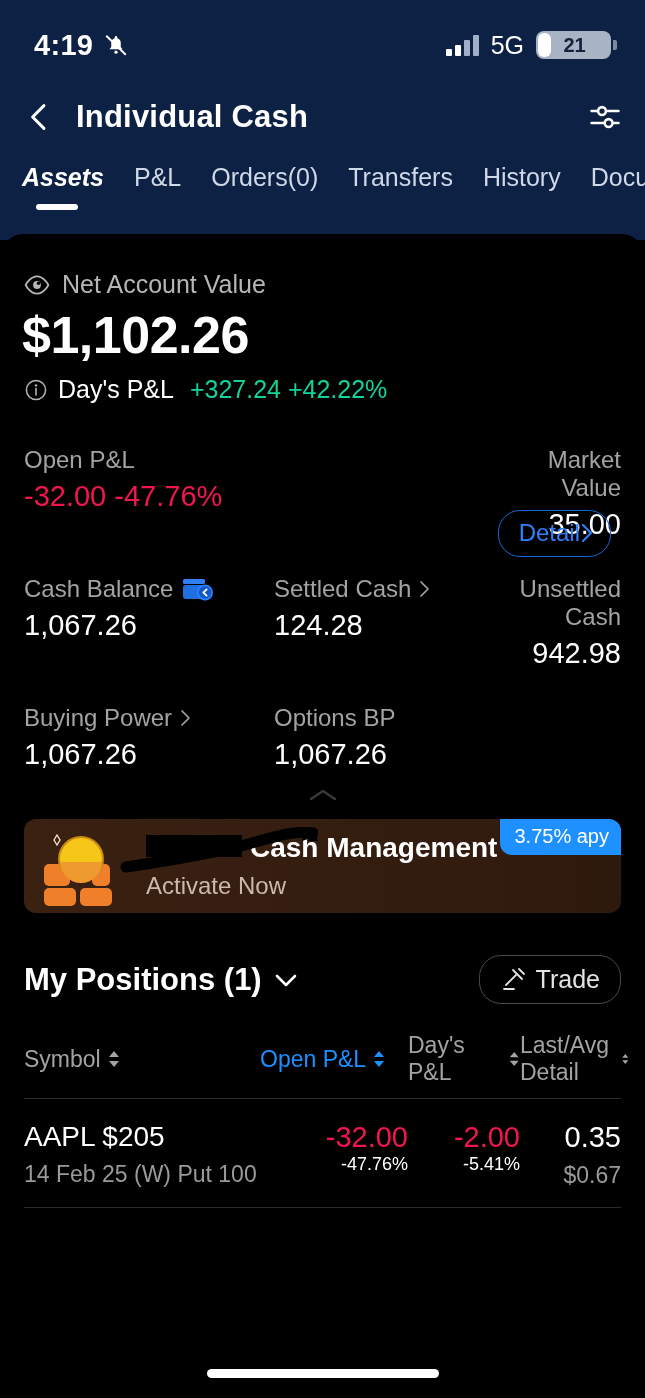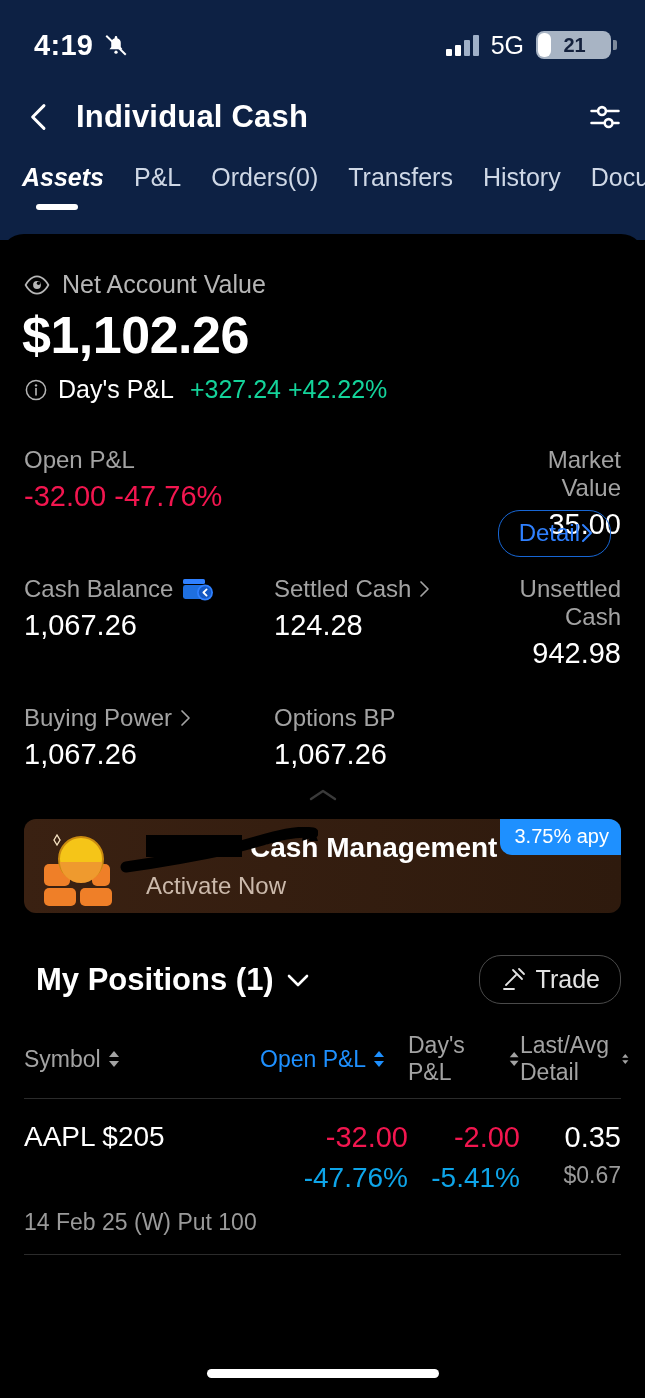--- a/index.html
+++ b/index.html
@@ -144,21 +144,21 @@
   .banner-sub { color:#cbb9ab; font-size:24px; margin-top:8px; }
   .apy-badge {
     position:absolute; top:0; right:0;
     background:#1e90ff; color:#fff; font-size:20px;
     padding:6px 12px 7px 14px; border-radius:0 0 0 12px;
   }
   .scribble { position:absolute; pointer-events:none; }
 
   
   .positions-head {
-    display:flex; align-items:center; padding:42px 24px 0 36px;
+    display:flex; align-items:center; padding:42px 24px 0 24px;
   }
   .pos-title { color:#fff; font-size:31px; font-weight:700; }
   .pos-caret { width:24px; height:16px; margin-left:12px; }
   .trade-btn {
     margin-left:auto; border:1.5px solid #4a4a4a; border-radius:22px;
     padding:9px 20px; display:flex; align-items:center; gap:10px;
     color:#e3e3e3; font-size:25px; background:transparent;
   }
   .gavel-icon { width:26px; height:26px; }
 
@@ -168,28 +168,28 @@
   .th.active { color:#1e90ff; }
   .th-sym { flex:0 0 236px; }
   .th-open { flex:0 0 148px; justify-content:flex-start; }
   .th-day  { flex:0 0 112px; justify-content:flex-start; }
   .th-last { flex:1; justify-content:flex-end; }
   .sort { width:14px; height:20px; }
   .divider { height:1px; background:#2b2b2b; }
 
   .trow { display:flex; padding:22px 0 18px 0; }
   .cell { display:flex; flex-direction:column; }
-  .c-sym { flex:0 0 236px;gap:48px; }
+  .c-sym { flex:0 0 236px; }
   .c-sym .t1 { color:#fff; font-size:28px; }
   .c-sym .t2 { color:#9a9a9a; font-size:23px; margin-top:8px; }
   .c-num { flex:0 0 148px; align-items:flex-end; text-align:right; }
   .c-num2 { flex:0 0 112px; align-items:flex-end; text-align:right; }
   .c-last { flex:1; align-items:flex-end; text-align:right; }
   .c-num .t1, .c-num2 .t1 { color:#f2164f; font-size:29px; }
-  .c-num .t2, .c-num2 .t2 { color:#0ea5e9; font-size:28px; margin-top:8px; }
+  .c-num .t2, .c-num2 .t2 { color:#ffffff; font-size:18px; }
   .c-last .t1 { color:#fff; font-size:29px; }
   .c-last .t2 { color:#9a9a9a; font-size:23px; margin-top:8px; }
 
   .home-indicator {
     position:absolute; bottom:20px; left:50%; transform:translateX(-50%);
     width:232px; height:9px; background:#fff; border-radius:5px;
   }
 </style>
 </head>
 <body>

